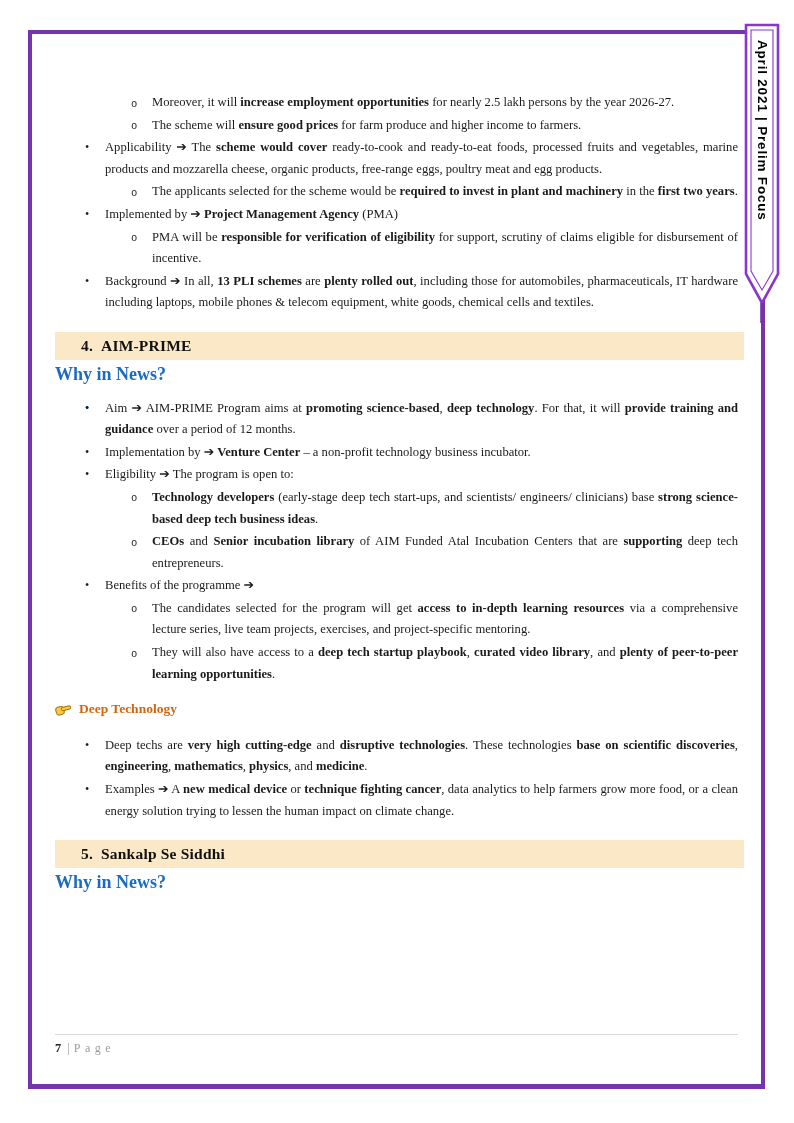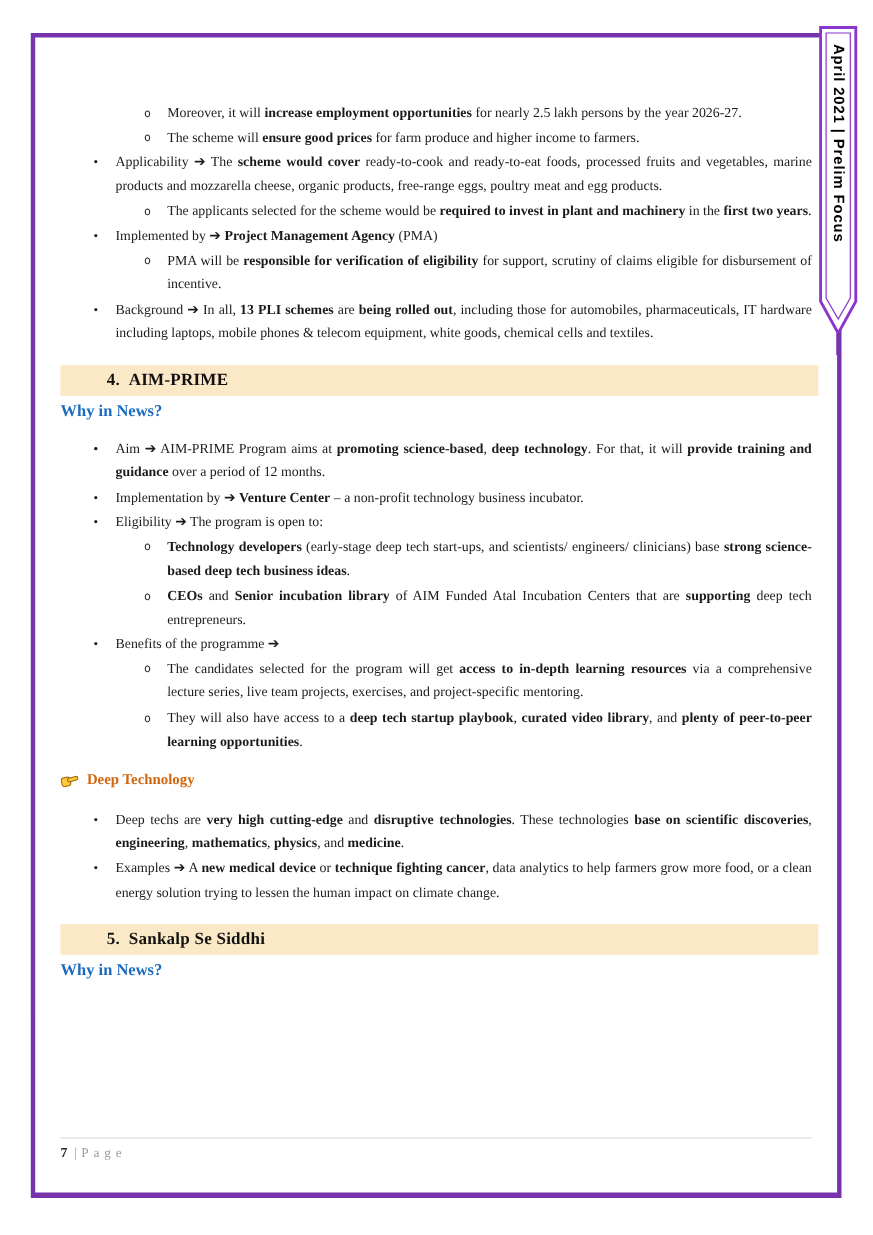--- a/index.html
+++ b/index.html
@@ -25,27 +25,27 @@
   .b1 { padding-left:50px; }
   .b2 { padding-left:97px; }
   .b1 > .marker { position:absolute; left:30px; top:0; font-size:12px; }
   .b2 > .marker {
     position:absolute; left:76px; top:0.5px;
     font-family:"DejaVu Sans Mono", monospace; font-size:10.5px; color:#2b2b2b;
   }
   .blue-marker > .marker { color:var(--bullet_blue,#1B6CC1); }
   .bu { font-weight:bold; text-underline-offset:2px; }
   .band {
-    margin:18px -6px 4px 0; padding-left:42px; height:28px; line-height:28px;
+    margin:18px -6px 4px 0; padding-left:26px; height:28px; line-height:28px;
     background:var(--band_bg,#FBE8C7); font-size:15.5px; font-weight:bold;
     color:#111; letter-spacing:0.2px;
   }
   .band .num { margin-right:8px; }
   .hblue {
-    margin:9px 0 12px; font-size:15px; font-weight:bold;
+    margin:9px 0 12px; font-size:18px; font-weight:bold;
     color:var(--blue_heading,#1B6CC1);
   }
   .band + .hblue { margin-top:3px; }
   .horange {
     margin:13px 0 15px; font-size:13.5px; font-weight:bold;
     color:var(--orange_heading,#D2660E);
     display:flex; align-items:center; gap:7px;
   }
   
   .side-tab { position:absolute; left:743px; top:22px; width:38px; height:302px; }
@@ -74,21 +74,21 @@
 
 <div class="frame"></div>
 
 <div class="content" id="doc-content">
     <div class="b2"><span class="marker">o</span><span class="pl">Moreover, it will </span><span class="bu">increase employment opportunities</span><span class="pl"> for nearly 2.5 lakh persons by the year 2026-27.</span></div>
     <div class="b2"><span class="marker">o</span><span class="pl">The scheme will </span><span class="bu">ensure good prices</span><span class="pl"> for farm produce and higher income to farmers.</span></div>
     <div class="b1"><span class="marker">•</span><span class="pl">Applicability ➔ The </span><span class="bu">scheme would cover</span><span class="pl"> ready-to-cook and ready-to-eat foods, processed fruits and vegetables, marine products and mozzarella cheese, organic products, free-range eggs, poultry meat and egg products.</span></div>
     <div class="b2"><span class="marker">o</span><span class="pl">The applicants selected for the scheme would be </span><span class="bu">required to invest in plant and machinery</span><span class="pl"> in the </span><span class="bu">first two years</span><span class="pl">.</span></div>
     <div class="b1"><span class="marker">•</span><span class="pl">Implemented by ➔ </span><span class="bu">Project Management Agency</span><span class="pl"> (PMA)</span></div>
     <div class="b2"><span class="marker">o</span><span class="pl">PMA will be </span><span class="bu">responsible for verification of eligibility</span><span class="pl"> for support, scrutiny of claims eligible for disbursement of incentive.</span></div>
-    <div class="b1"><span class="marker">•</span><span class="pl">Background ➔ In all, </span><span class="bu">13 PLI schemes</span><span class="pl"> are </span><span class="bu">being rolled out</span><span class="pl">, including those for automobiles, pharmaceuticals, IT hardware including laptops, mobile phones &amp; telecom equipment, white goods, chemical cells and textiles.</span></div>
+    <div class="b1"><span class="marker">•</span><span class="pl">Background ➔ In all, </span><span class="bu">13 PLI schemes</span><span class="pl"> are </span><span class="bu">plenty rolled out</span><span class="pl">, including those for automobiles, pharmaceuticals, IT hardware including laptops, mobile phones &amp; telecom equipment, white goods, chemical cells and textiles.</span></div>
     <div class="band"><span class="num">4.</span><span>AIM-PRIME</span></div>
     <div class="hblue"><span>Why in News?</span></div>
     <div class="b1 blue-marker"><span class="marker">•</span></div>
     <div class="b1"><span class="marker">•</span><span class="pl">Aim ➔ AIM-PRIME Program aims at </span><span class="bu">promoting science-based</span><span class="pl">, </span><span class="bu">deep technology</span><span class="pl">. For that, it will </span><span class="bu">provide training and guidance</span><span class="pl"> over a period of 12 months.</span></div>
     <div class="b1"><span class="marker">•</span><span class="pl">Implementation by ➔ </span><span class="bu">Venture Center</span><span class="pl"> – a non-profit technology business incubator.</span></div>
     <div class="b1"><span class="marker">•</span><span class="pl">Eligibility ➔ The program is open to:</span></div>
     <div class="b2"><span class="marker">o</span><span class="bu">Technology developers</span><span class="pl"> (early-stage deep tech start-ups, and scientists/ engineers/ clinicians) base </span><span class="bu">strong science-based deep tech business ideas</span><span class="pl">.</span></div>
     <div class="b2"><span class="marker">o</span><span class="bu">CEOs</span><span class="pl"> and </span><span class="bu">Senior incubation library</span><span class="pl"> of AIM Funded Atal Incubation Centers that are </span><span class="bu">supporting</span><span class="pl"> deep tech entrepreneurs.</span></div>
     <div class="b1"><span class="marker">•</span><span class="pl">Benefits of the programme ➔</span></div>
     <div class="b2"><span class="marker">o</span><span class="pl">The candidates selected for the program will get </span><span class="bu">access to in-depth learning resources</span><span class="pl"> via a comprehensive lecture series, live team projects, exercises, and project-specific mentoring.</span></div>

